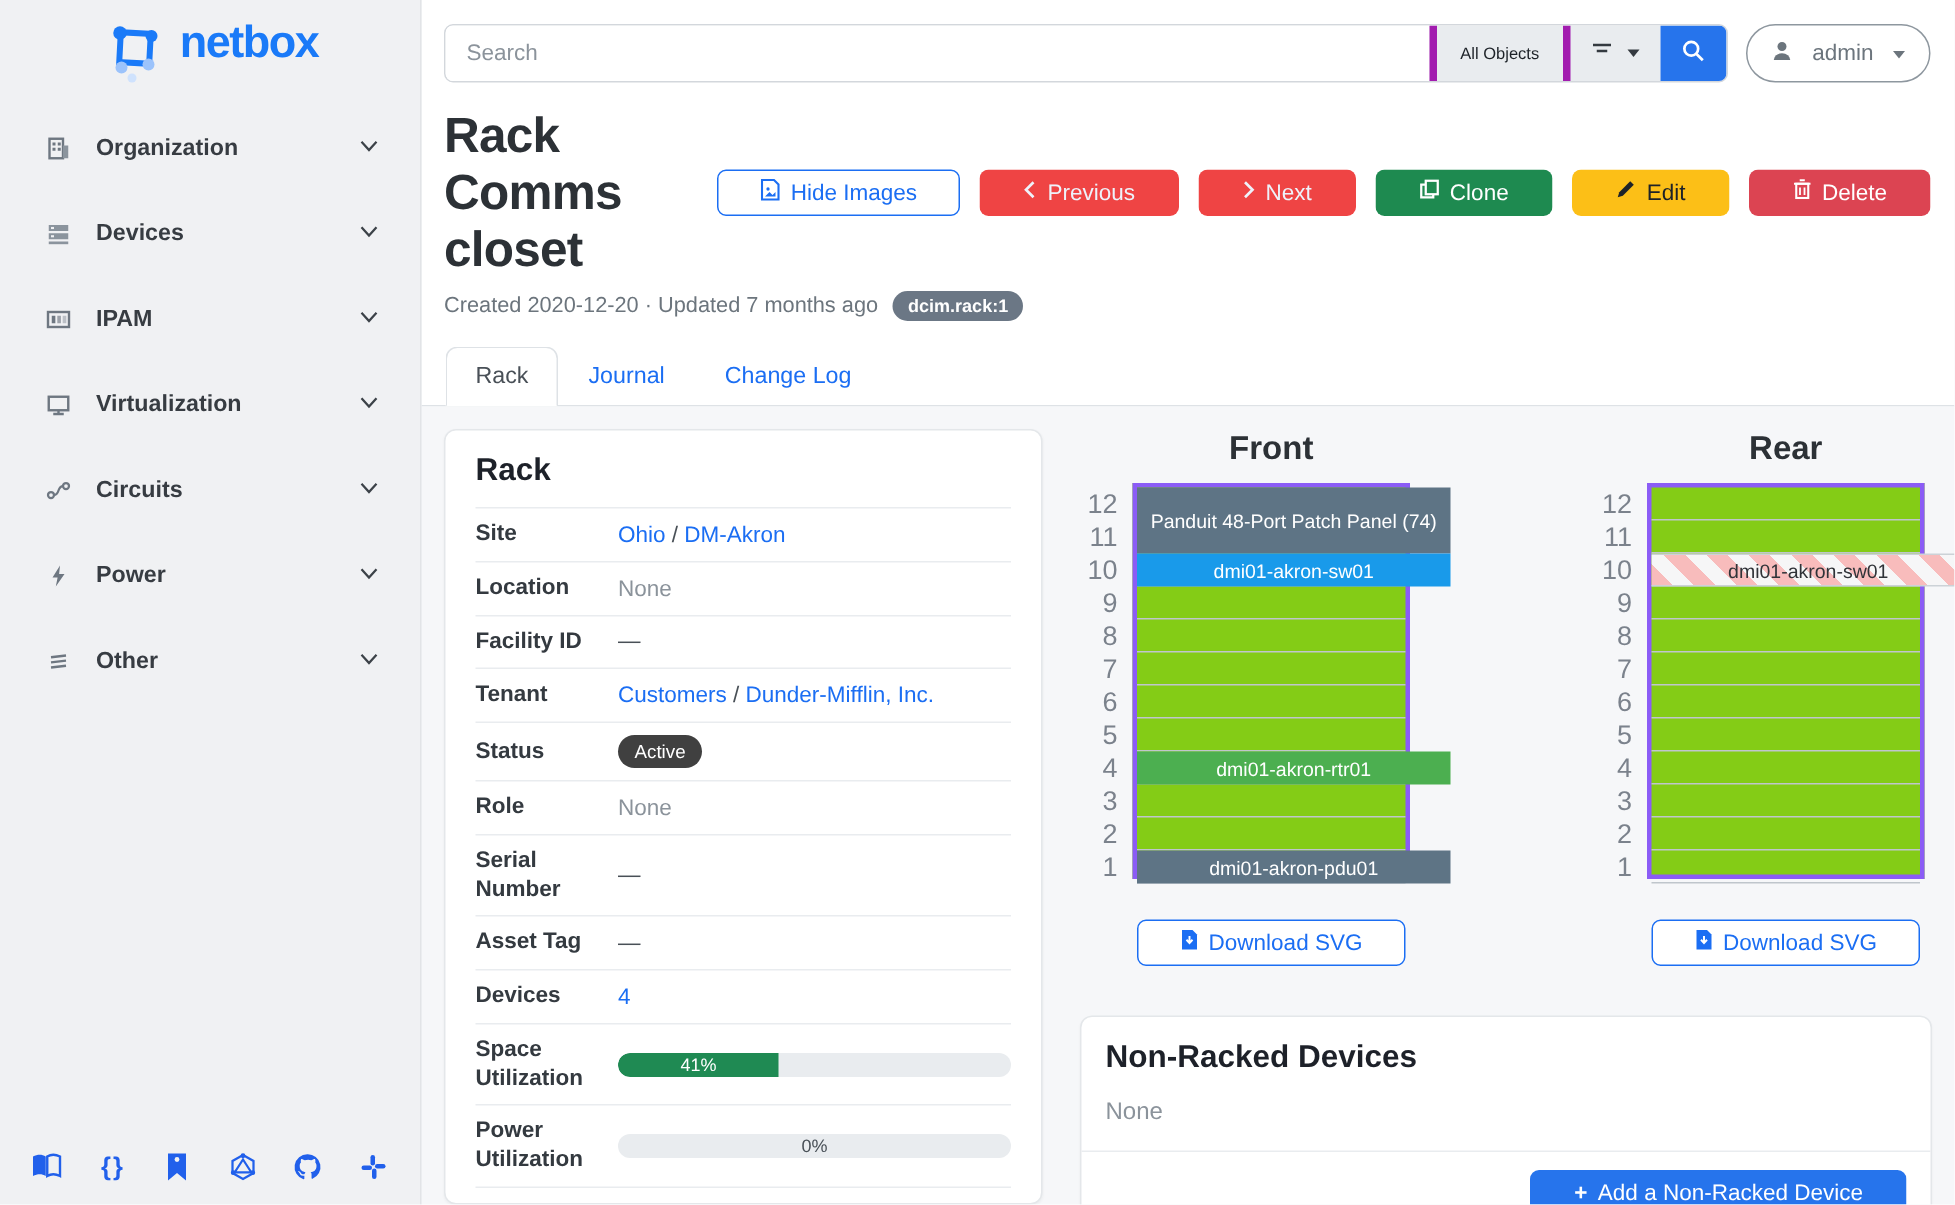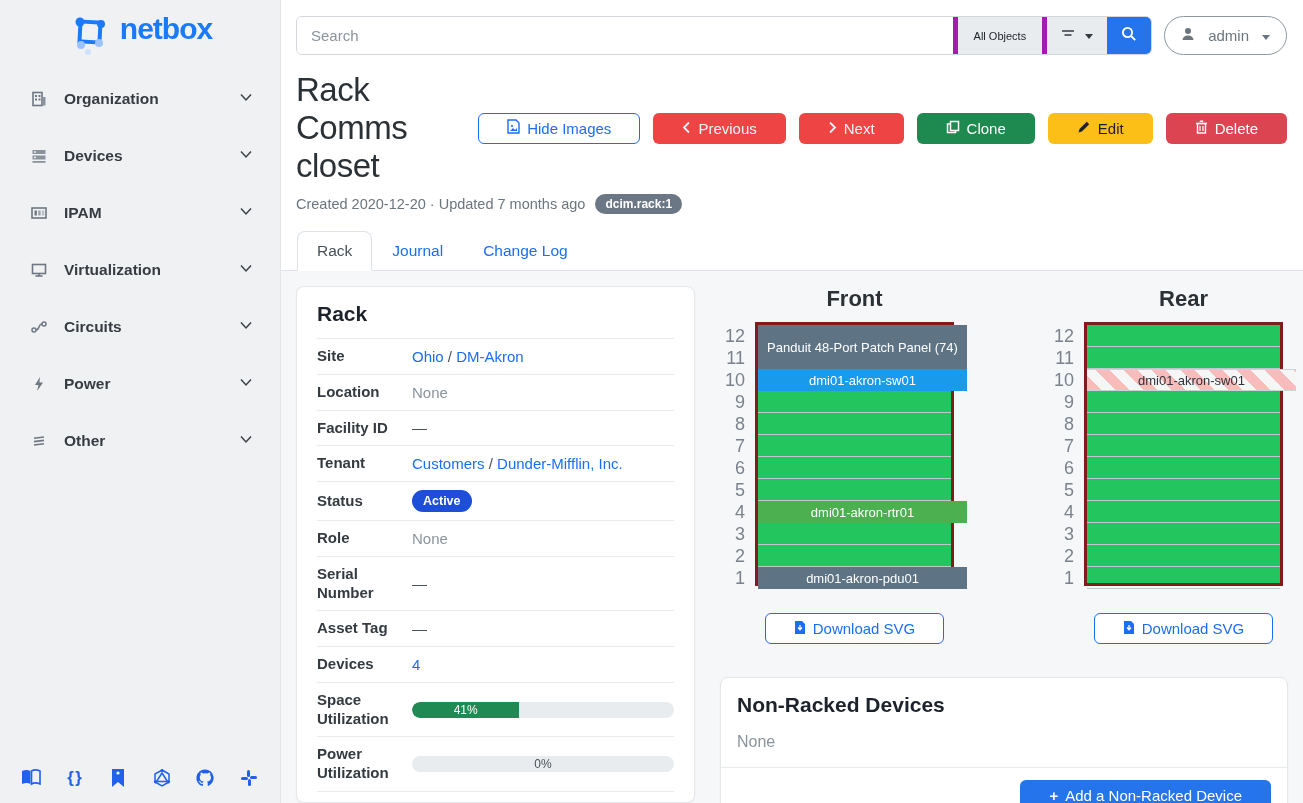--- a/index.html
+++ b/index.html
@@ -28,21 +28,21 @@
   .seg { display:flex; align-items:center; gap:8px; background:#e9ecef; border-left:5px solid #a21caf; padding:0 16px; font-size:11px; color:#1d2228; cursor:pointer; }
   .seg.filter { padding:0 13px; }
   .search-btn { width:44px; background:#2674ec; border:none; display:flex; align-items:center; justify-content:center; cursor:pointer; }
   .user-btn { display:flex; align-items:center; gap:12px; height:39px; padding:0 15px; border:1px solid #8e979f; border-radius:20px; background:#fff; color:#6c757d; font-size:15px; cursor:pointer; }
 
   .page-head { padding:2px 16px 0 15px; }
   .breadcrumb { display:flex; align-items:center; gap:8px; font-size:14.5px; margin-top:4px; }
   .breadcrumb a { color:#1b6ef3; text-decoration:none; cursor:pointer; }
   .crumb-sep { color:#343a40; font-weight:700; font-size:13px; }
   .title-row { display:flex; align-items:center; justify-content:space-between; margin-top:6px; }
-  h1 { font-size:33px; font-weight:400; color:#2c3136; letter-spacing:-0.5px; }
+  h1 { font-size:33px; font-weight:700; color:#2c3136; letter-spacing:-0.5px; }
   .actions { display:flex; gap:13px; align-items:center; }
   .btn { display:inline-flex; align-items:center; gap:7px; height:31px; padding:0 28px; border-radius:6px; font-size:15px; cursor:pointer; border:1px solid transparent; white-space:nowrap; font-family:inherit; }
   .btn-outline { background:#fff; border-color:#1b6ef3; color:#1b6ef3; }
   .btn-lightblue { background:#ef4444; color:#eef2fa;align-items:center; }
   .btn-green { background:#1e8a50; color:#fff; }
   .btn-yellow { background:#fcbf17; color:#1d2228; }
   .btn-red { background:#dc4452; color:#fff; }
   .btn-blue { background:#2674ec; color:#fff; }
   .meta-row { display:flex; align-items:center; gap:10px; margin-top:9px; font-size:14.5px; color:#6c757d; }
   .id-badge { background:#6b7785; color:#fff; font-size:12px; font-weight:700; padding:3px 10px; border-radius:10px; }
@@ -59,35 +59,35 @@
   .rack-card { padding:15px 20px 10px; }
   .rack-card h2 { font-size:21px; font-weight:700; color:#1d2129; margin-bottom:12px; }
   table.attrs { width:100%; border-collapse:collapse; }
   table.attrs tr { border-top:1px solid #e9ecef; }
   table.attrs tr:last-child { border-bottom:1px solid #e9ecef; }
   table.attrs th { width:95px; text-align:left; font-size:15px; font-weight:700; color:#343a40; padding:8px 0; vertical-align:middle; line-height:1.25; }
   table.attrs td { font-size:15px; padding:8px 0; color:#343a40; vertical-align:middle; }
   td a { color:#1b6ef3; text-decoration:none; cursor:pointer; }
   .muted { color:#8b939b; }
   .dash { color:#495057; }
-  .badge-active { display:inline-block; background:#1d4ed8; color:#fff; font-size:12.5px; font-weight:700; padding:4px 11px; border-radius:11px; }
+  .badge-active { display:inline-block; background:#404040; color:#fff; font-size:12.5px; font-weight:400; padding:4px 11px; border-radius:11px; }
   .progress { position:relative; width:100%; height:16px; background:#e9ecef; border-radius:8px; overflow:hidden; }
   .progress .fill { height:100%; background:#1f8a53; border-radius:8px 0 0 8px; display:flex; align-items:center; justify-content:center; color:#fff; font-size:12px; }
   .progress .center-label { position:absolute; inset:0; display:flex; align-items:center; justify-content:center; font-size:12px; color:#495057; }
   .stub-card { height:40px; border-radius:8px 8px 0 0; }
 
   
   .right-col { flex:1; display:flex; flex-direction:column; }
   .elev-row { display:flex; justify-content:space-between; padding:0 5px; }
   .elev { display:flex; flex-direction:column; }
   .elev-title { font-size:22px; font-weight:700; color:#2c3136; text-align:center; margin-left:30px; margin-bottom:10px; }
   .rack-wrap { display:flex; }
   .unit-col { width:30px; padding-right:10px; margin-top:3px; }
   .unit-num { height:22px; line-height:22px; text-align:right; color:#7b828c; font-size:18px; }
-  .rack { position:relative; width:199px; height:264px; border:3px solid #7f1d1d; background:#22c55e; }
+  .rack { position:relative; width:185px; height:264px; border:3px solid #8b5cf6; background:#84cc16; }
   .slot { height:22px; border-bottom:1px solid #bfc6cc; cursor:pointer; }
   .slot:last-of-type { border-bottom:none; }
   .rack-device { position:absolute; left:0; width:209px; display:flex; align-items:center; justify-content:center; font-size:13px; overflow:hidden; white-space:nowrap; cursor:pointer; }
   .rack-device.striped { background:repeating-linear-gradient(45deg,#f8bcbc 0 10px,#f6f6f7 10px 20px); border-top:1px solid #ccd2d7; border-bottom:1px solid #ccd2d7; }
   .dl-row { margin-top:24px; margin-left:30px; display:flex; justify-content:center; }
 
   .nonracked-card { margin-top:33px; }
   .nr-body { padding:15px 16px 0; }
   .nr-body h2 { font-size:21px; font-weight:700; color:#1d2129; margin-bottom:16px; }
   .nr-none { font-size:16px; color:#8b939b; padding-bottom:16px; }

